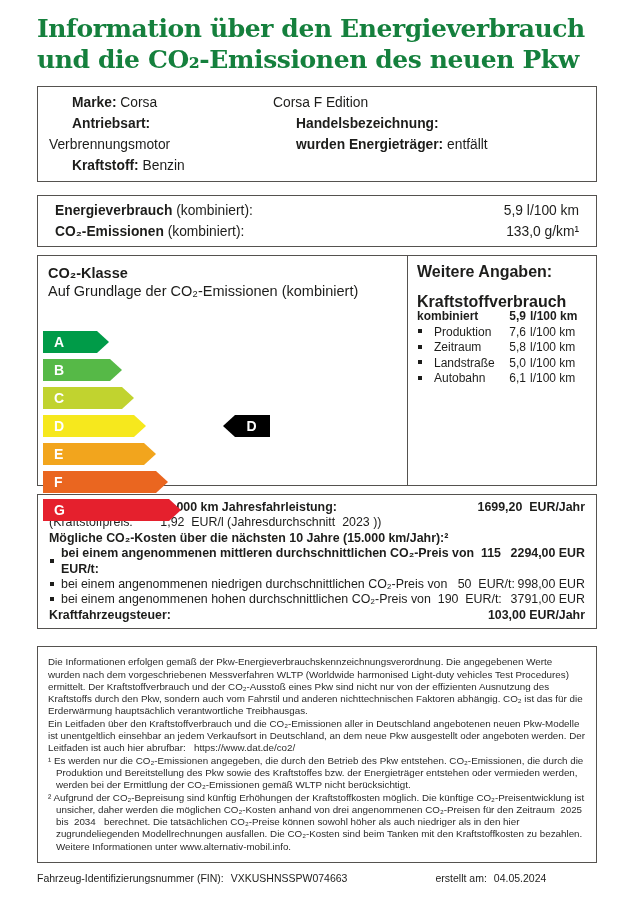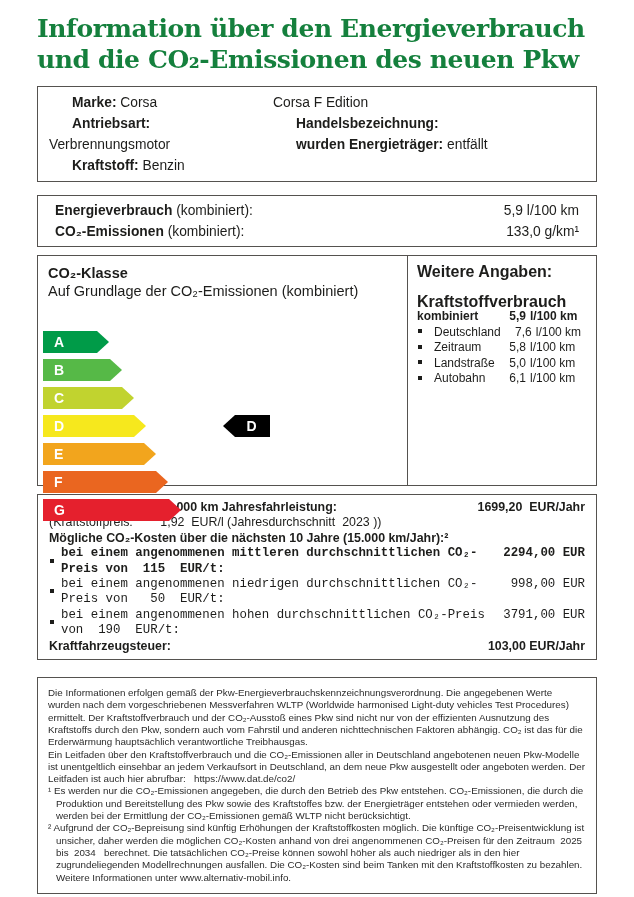--- a/index.html
+++ b/index.html
@@ -54,21 +54,21 @@
   .wa-block { margin-top:15px; }
   .wa-row { display:grid; grid-template-columns:13px 1fr 27px 58px; column-gap:4px; line-height:15.5px; align-items:baseline; }
   .wa-row .num { text-align:right; }
   .wa-row.bold { font-weight:bold; }
   .wa-row.span-label .lbl { grid-column:1 / 3; }
   .sq { width:4px; height:4px; background:#1d1d1b; display:inline-block; margin:0 0 2px 1px; align-self:center; }
 
   
   .box-costs { margin-top:8px; padding:5px 11px; font-size:12.4px; line-height:15.4px; }
   .box-costs .b { font-weight:bold; }
-  .bullet-row { display:flex; align-items:baseline;font-family:Liberation Mono, monospace; }
+  .bullet-row { display:flex; align-items:baseline; }
   .bullet-row .sq { flex:0 0 4px; margin-right:7px; margin-bottom:2px; }
   .bullet-row .txt { flex:1; }
   .bullet-row .val { white-space:nowrap; }
 
   
   .box-fineprint { margin-top:17px; padding:9px 10px; font-size:9.8px; line-height:12.3px; color:#2b2b2b; }
   .fn { padding-left:8px; text-indent:-8px; }
 
   
   .doc-footer { margin-top:9px; font-size:10.5px; display:flex; align-items:baseline; }
@@ -156,21 +156,21 @@
     <div class="wa-heading">Weitere Angaben:</div>
     <div class="wa-block">
       <div class="wa-heading">Kraftstoffverbrauch</div>
       <div class="wa-row bold span-label">
         <span class="lbl">kombiniert</span>
         <span class="num">5,9</span>
         <span>l/100 km</span>
       </div>
       <div class="wa-row">
         <span class="sq"></span>
-        <span>Deutschland</span>
+        <span>Produktion</span>
         <span class="num">7,6</span>
         <span>l/100 km</span>
       </div>
       <div class="wa-row">
         <span class="sq"></span>
         <span>Zeitraum</span>
         <span class="num">5,8</span>
         <span>l/100 km</span>
       </div>
       <div class="wa-row">

